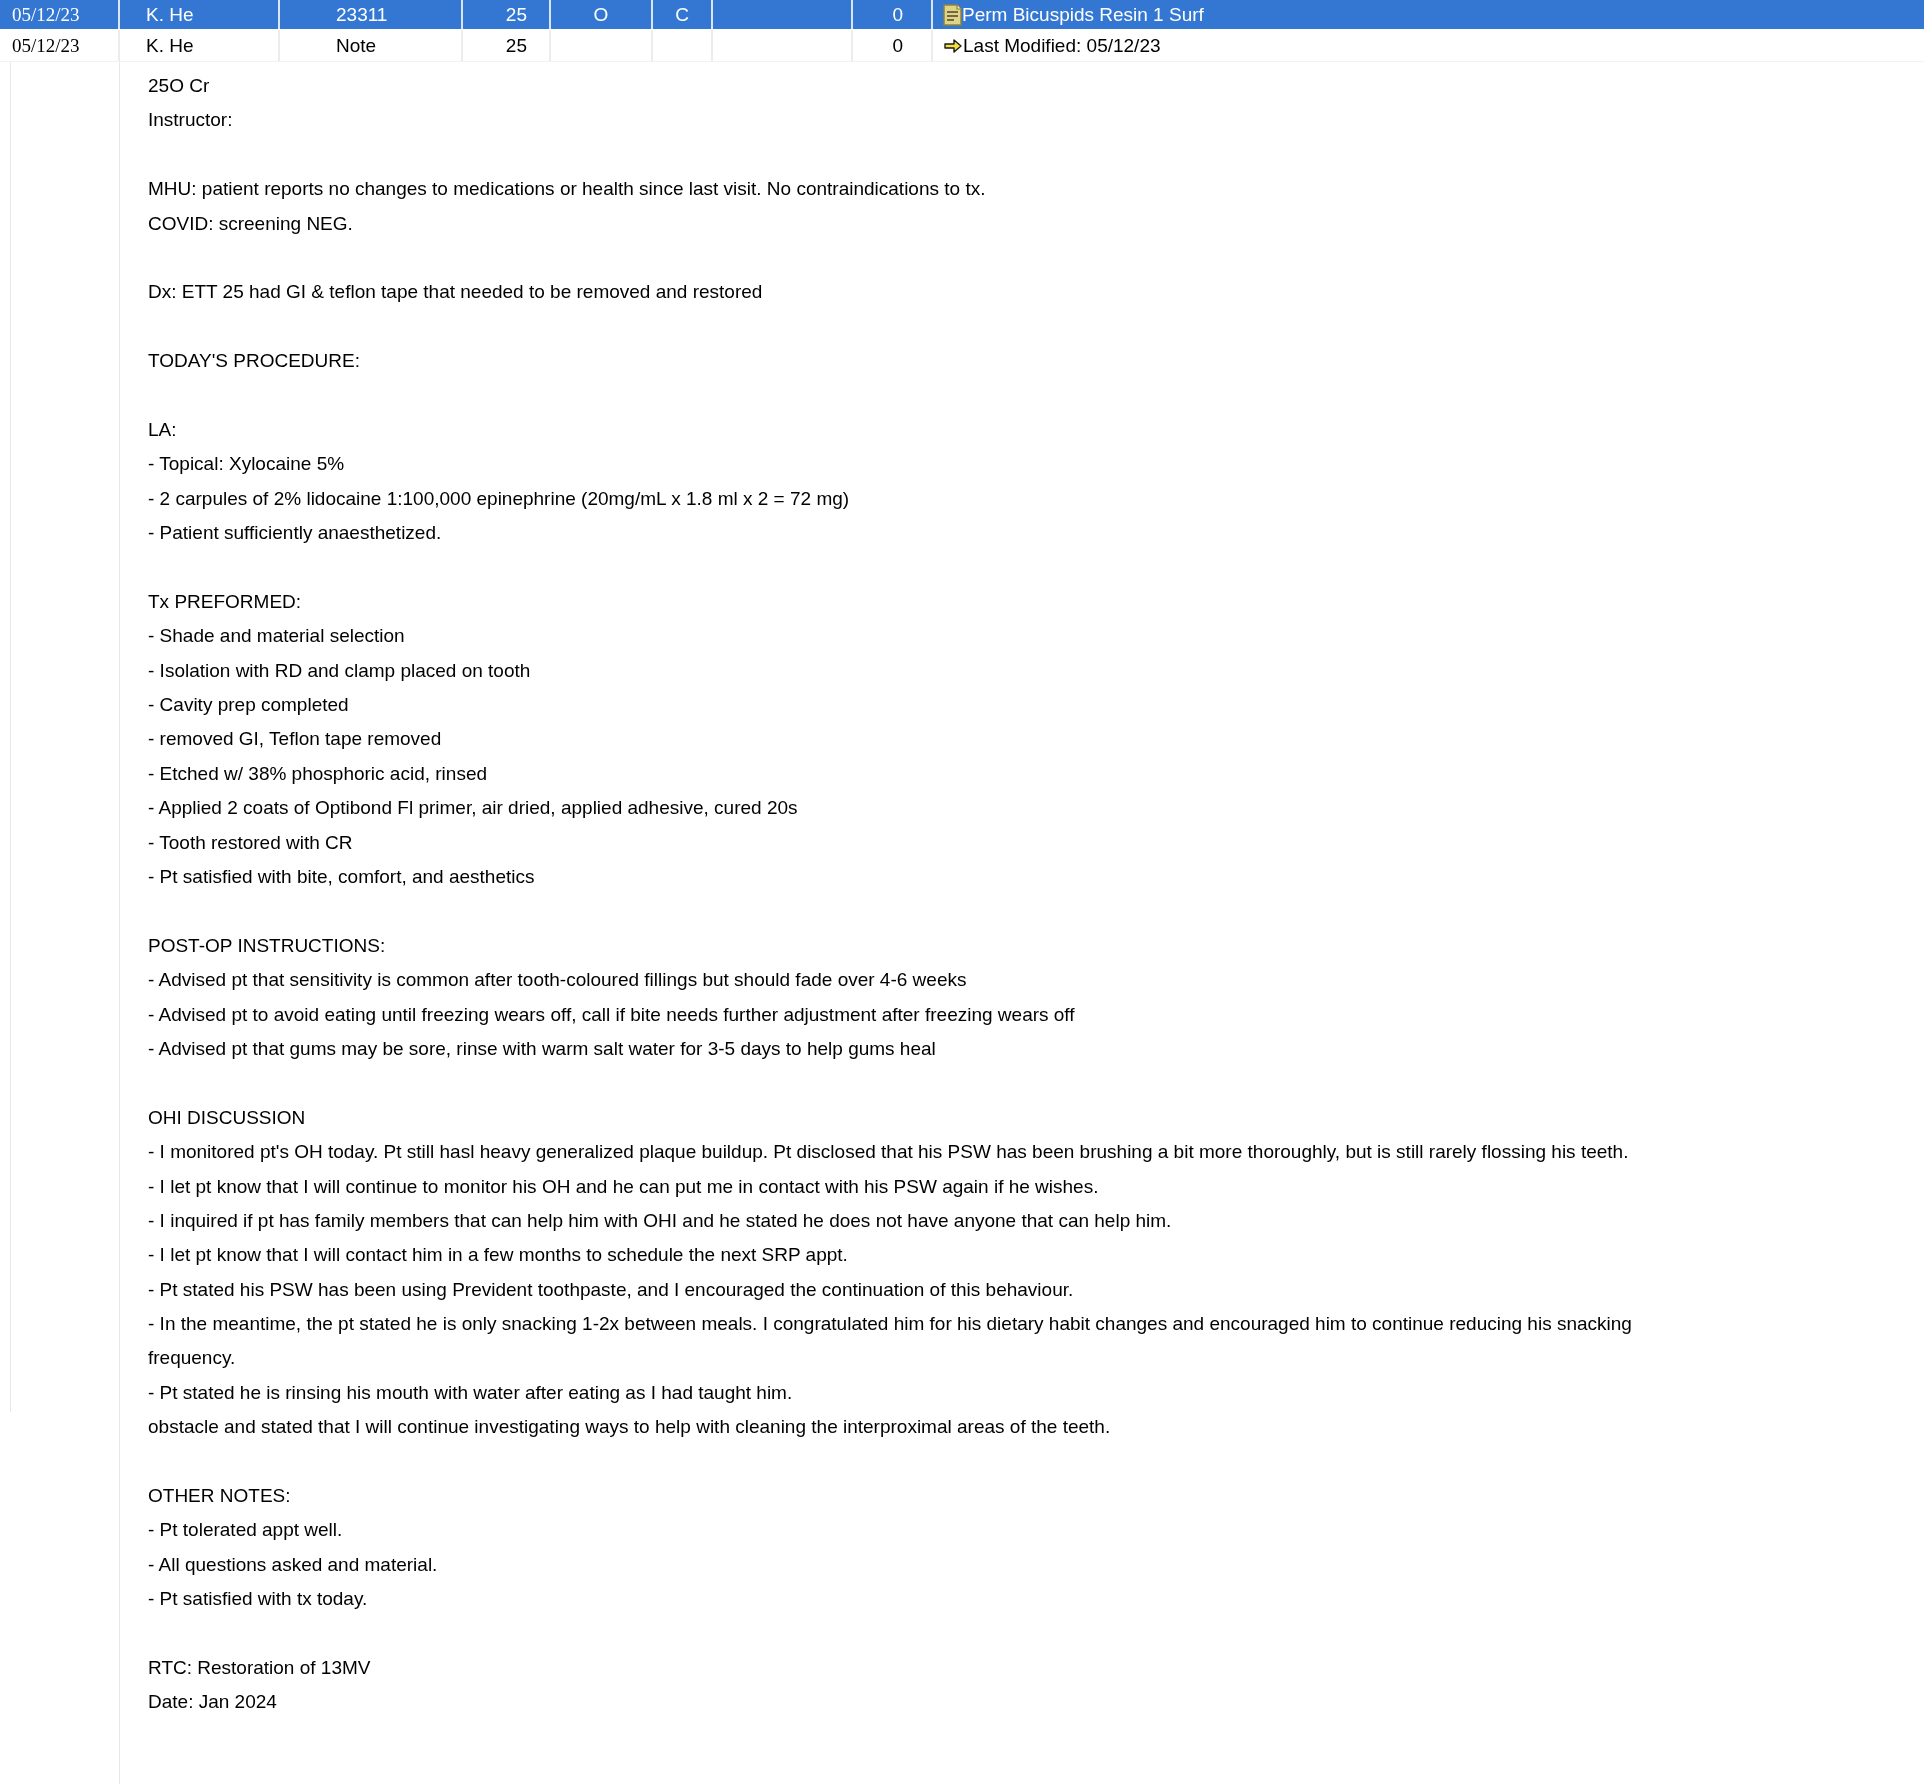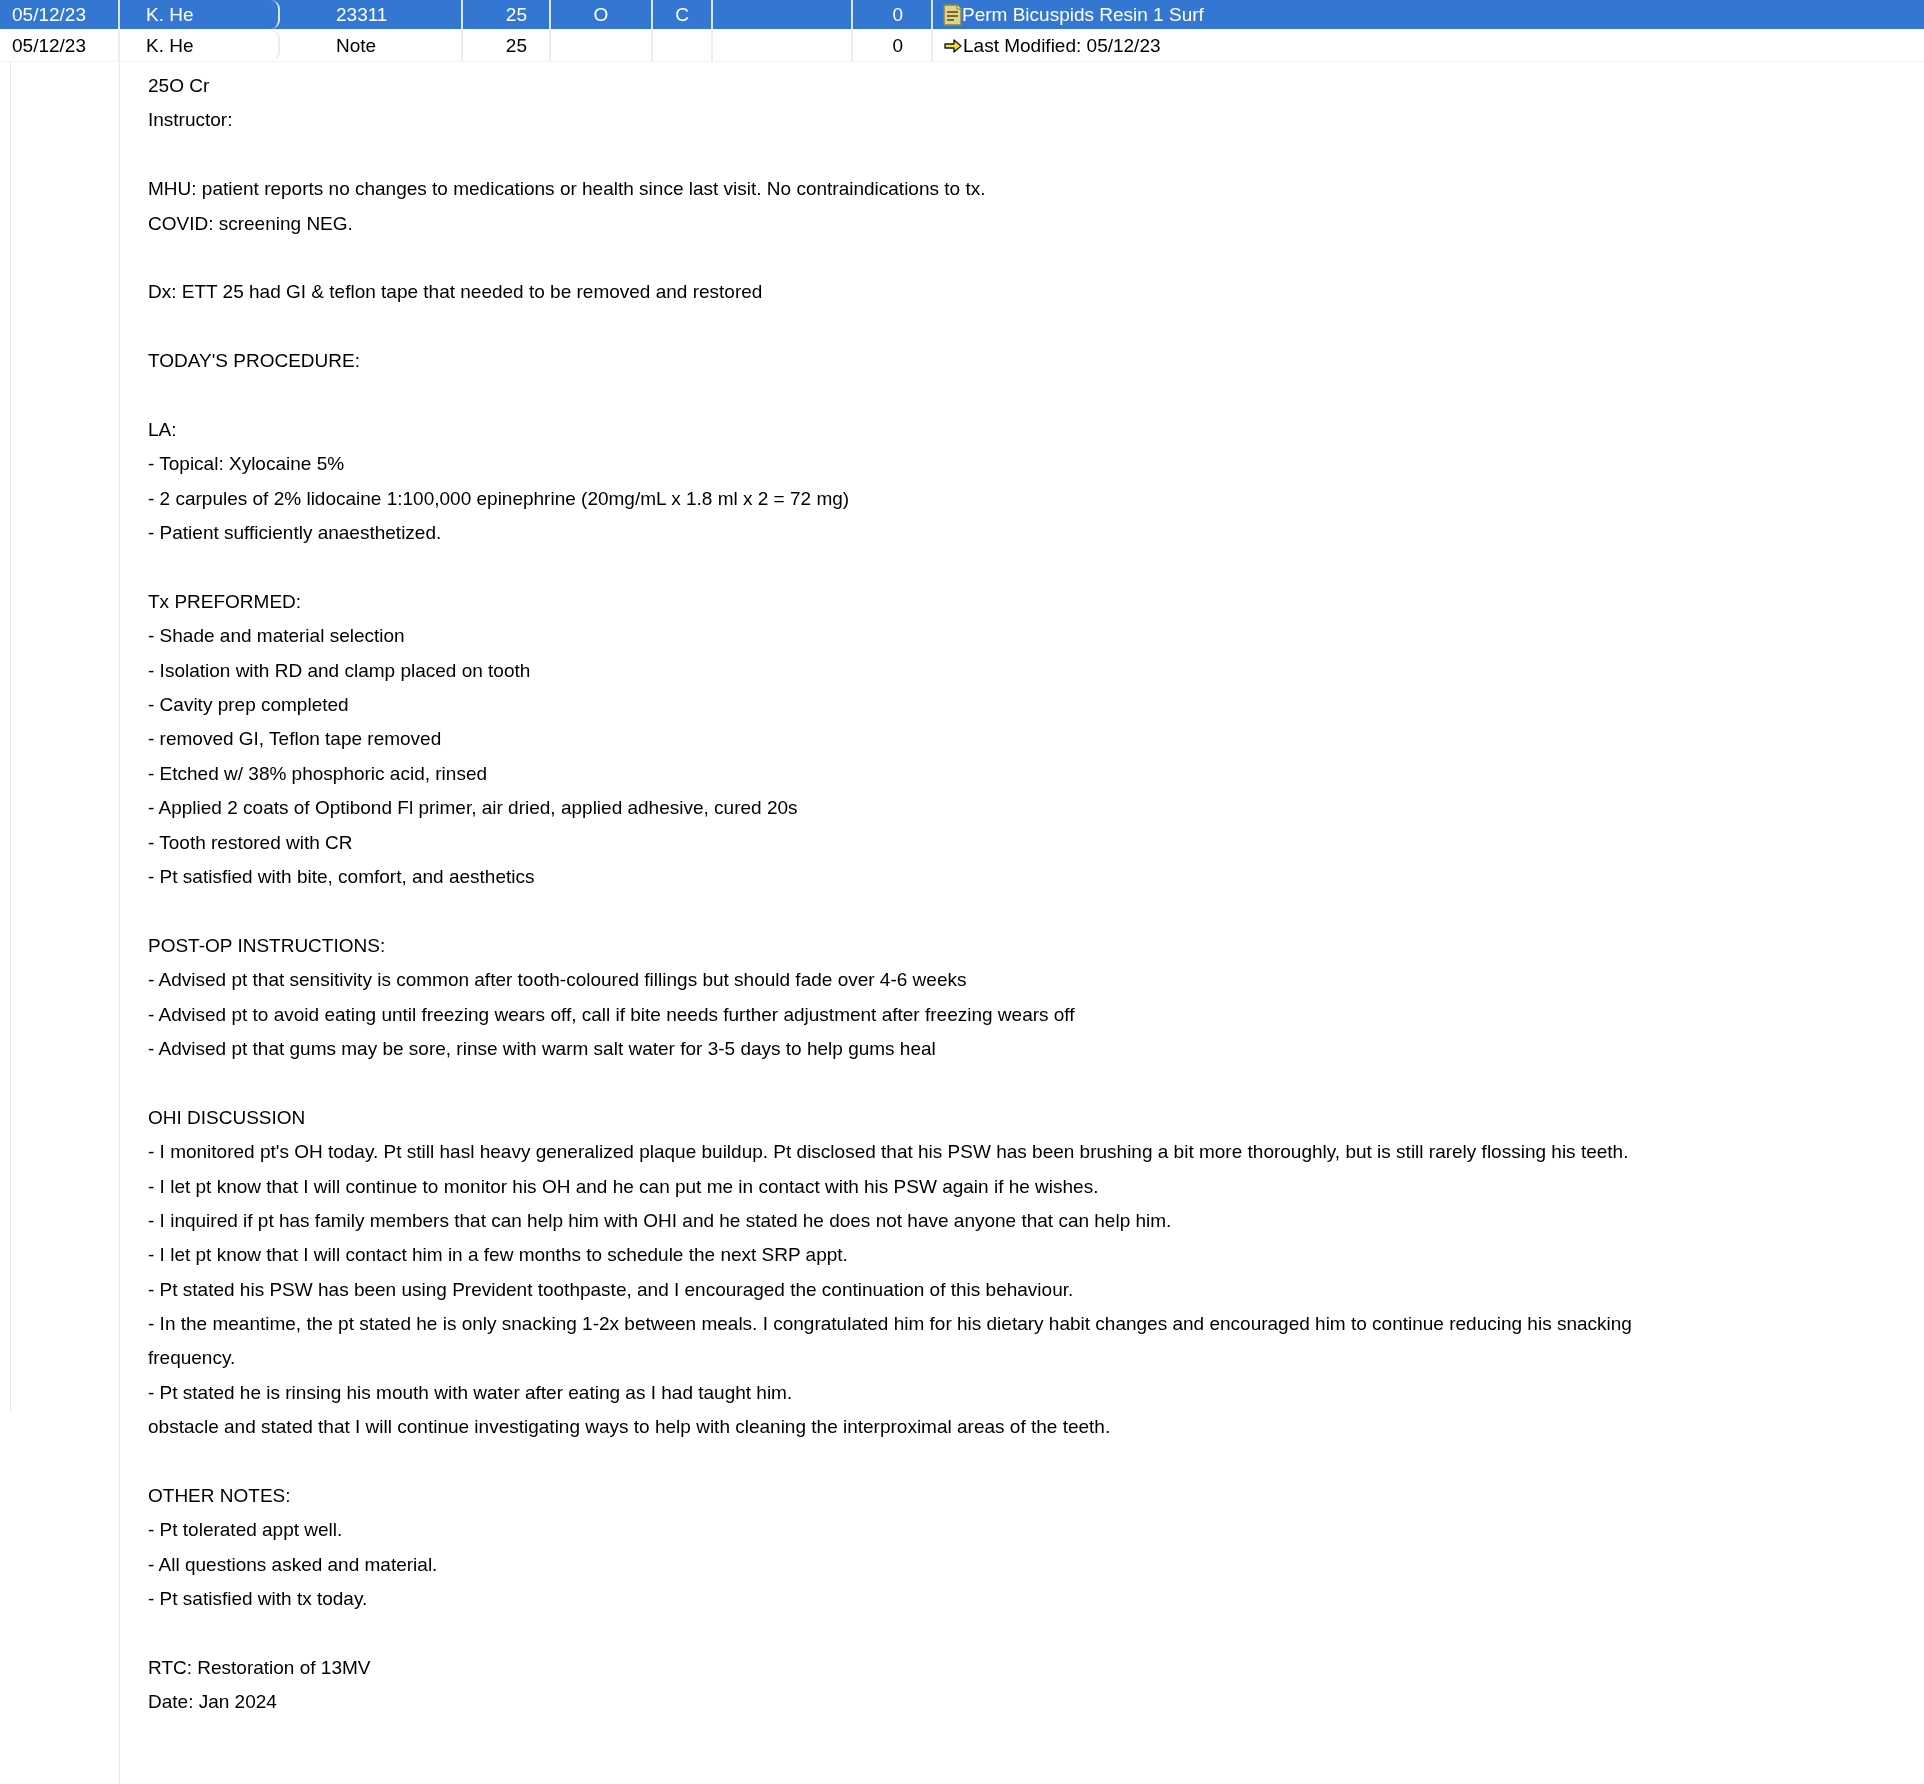--- a/index.html
+++ b/index.html
@@ -33,22 +33,22 @@
     height: 100%;
     display: flex;
     align-items: center;
     overflow: hidden;
     white-space: nowrap;
   }
   .row-selected .cell { border-right: 2px solid #d9e6f7; }
   .row-plain   .cell { border-right: 2px solid #ececec; }
   .cell:last-child { border-right: none; }
 
-  .c-date  { width: 120px; padding-left: 12px; }
-  .c-prov  { width: 160px; padding-left: 26px; border-radius: 9px; }
+  .c-date  { width: 120px; padding-left: 12px; font-family: Liberation Serif, serif; }
+  .c-prov  { width: 160px; padding-left: 26px; }
   .c-code  { width: 135px; padding-left: 8px; margin-left: 48px; }
   .c-tooth { width: 88px;  justify-content: flex-end; padding-right: 22px; }
   .c-surf  { width: 102px; justify-content: center; }
   .c-stat  { width: 60px;  justify-content: center; }
   .c-blank { width: 140px; }
   .c-amt   { width: 80px;  justify-content: flex-end; padding-right: 28px; }
   .c-desc  { flex: 1; padding-left: 10px; }
 
   .icon { display: inline-flex; align-items: center; flex: 0 0 auto; }
 

